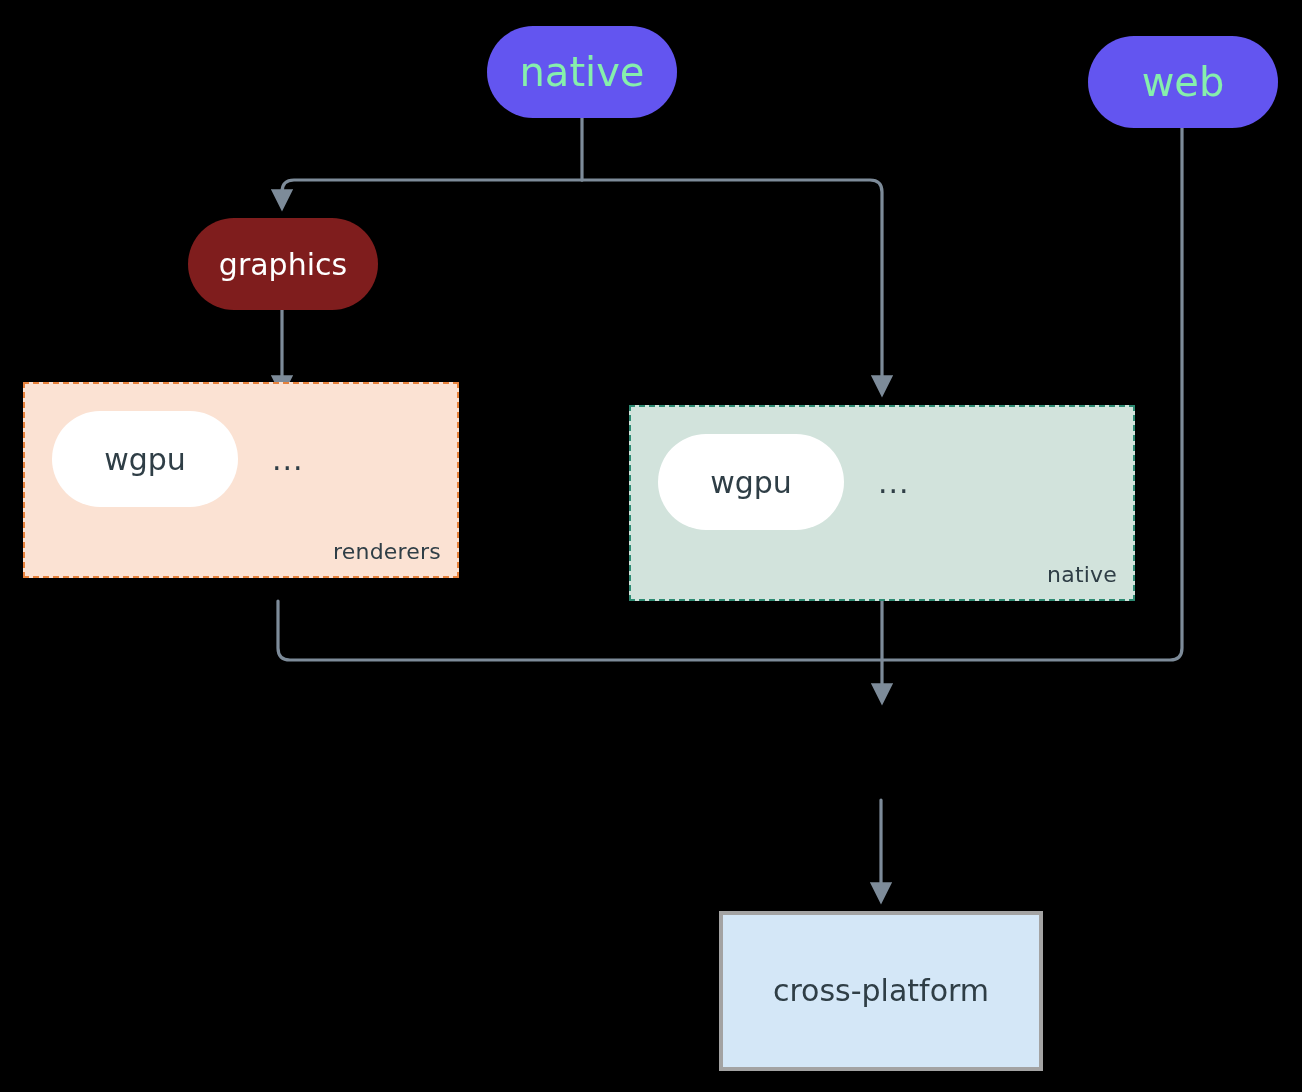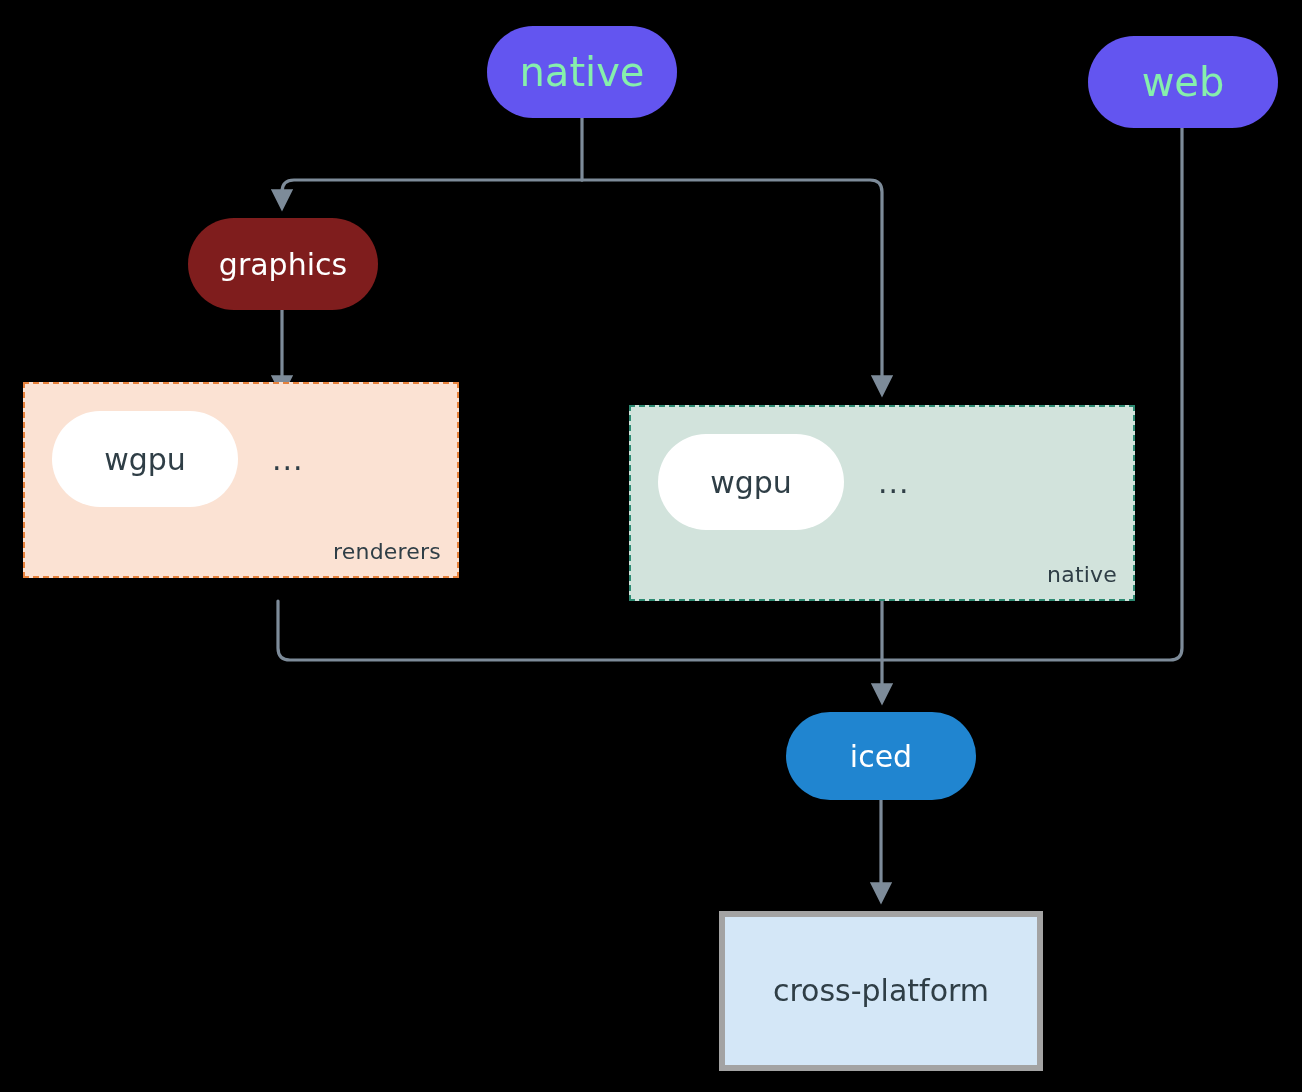--- a/index.html
+++ b/index.html
@@ -129,21 +129,21 @@
     color: #ffffff;
     font-size: 30px;
   }
   
   #node-application {
     left: 719px;
     top: 911px;
     width: 324px;
     height: 160px;
     background: #D4E7F7;
-    border: 6px solid #a3a3a3;
+    border: 4px solid #a3a3a3;
     color: #2F3E46;
     font-size: 30px;
     line-height: 1.55;
     flex-direction: column;
   }
 </style>
 </head>
 <body>
 
 <div id="canvas">
@@ -202,21 +202,18 @@
   <div class="cluster" id="cluster-shells">
     <div class="leaf-row">
       <div class="leaf">
         <span>wgpu</span>
       </div>
       <div class="ellipsis">...</div>
     </div>
     <div class="cluster-label">native</div>
   </div>
 
-  <div class="node pill" id="node-iced">
-    <span>iced</span>
-  </div>
 
   <div class="node" id="node-application">
     <span>cross-platform</span>
   </div>
 
 </div>
 
 </body></html>

